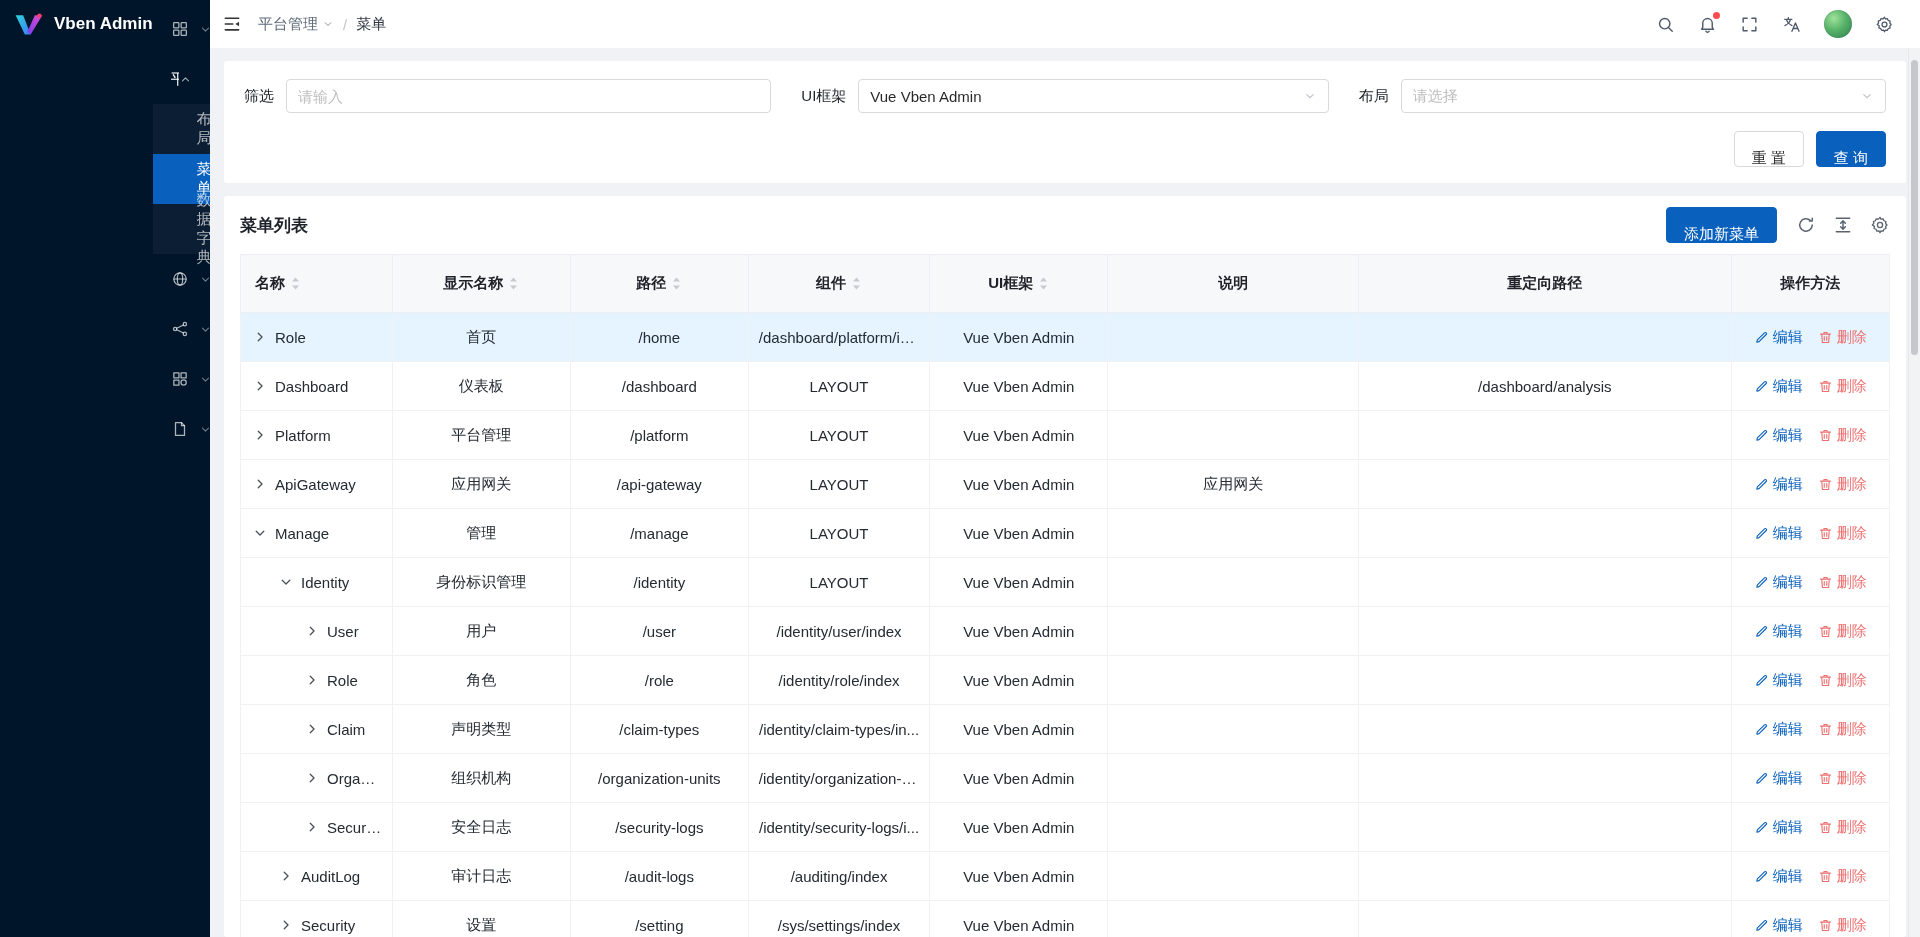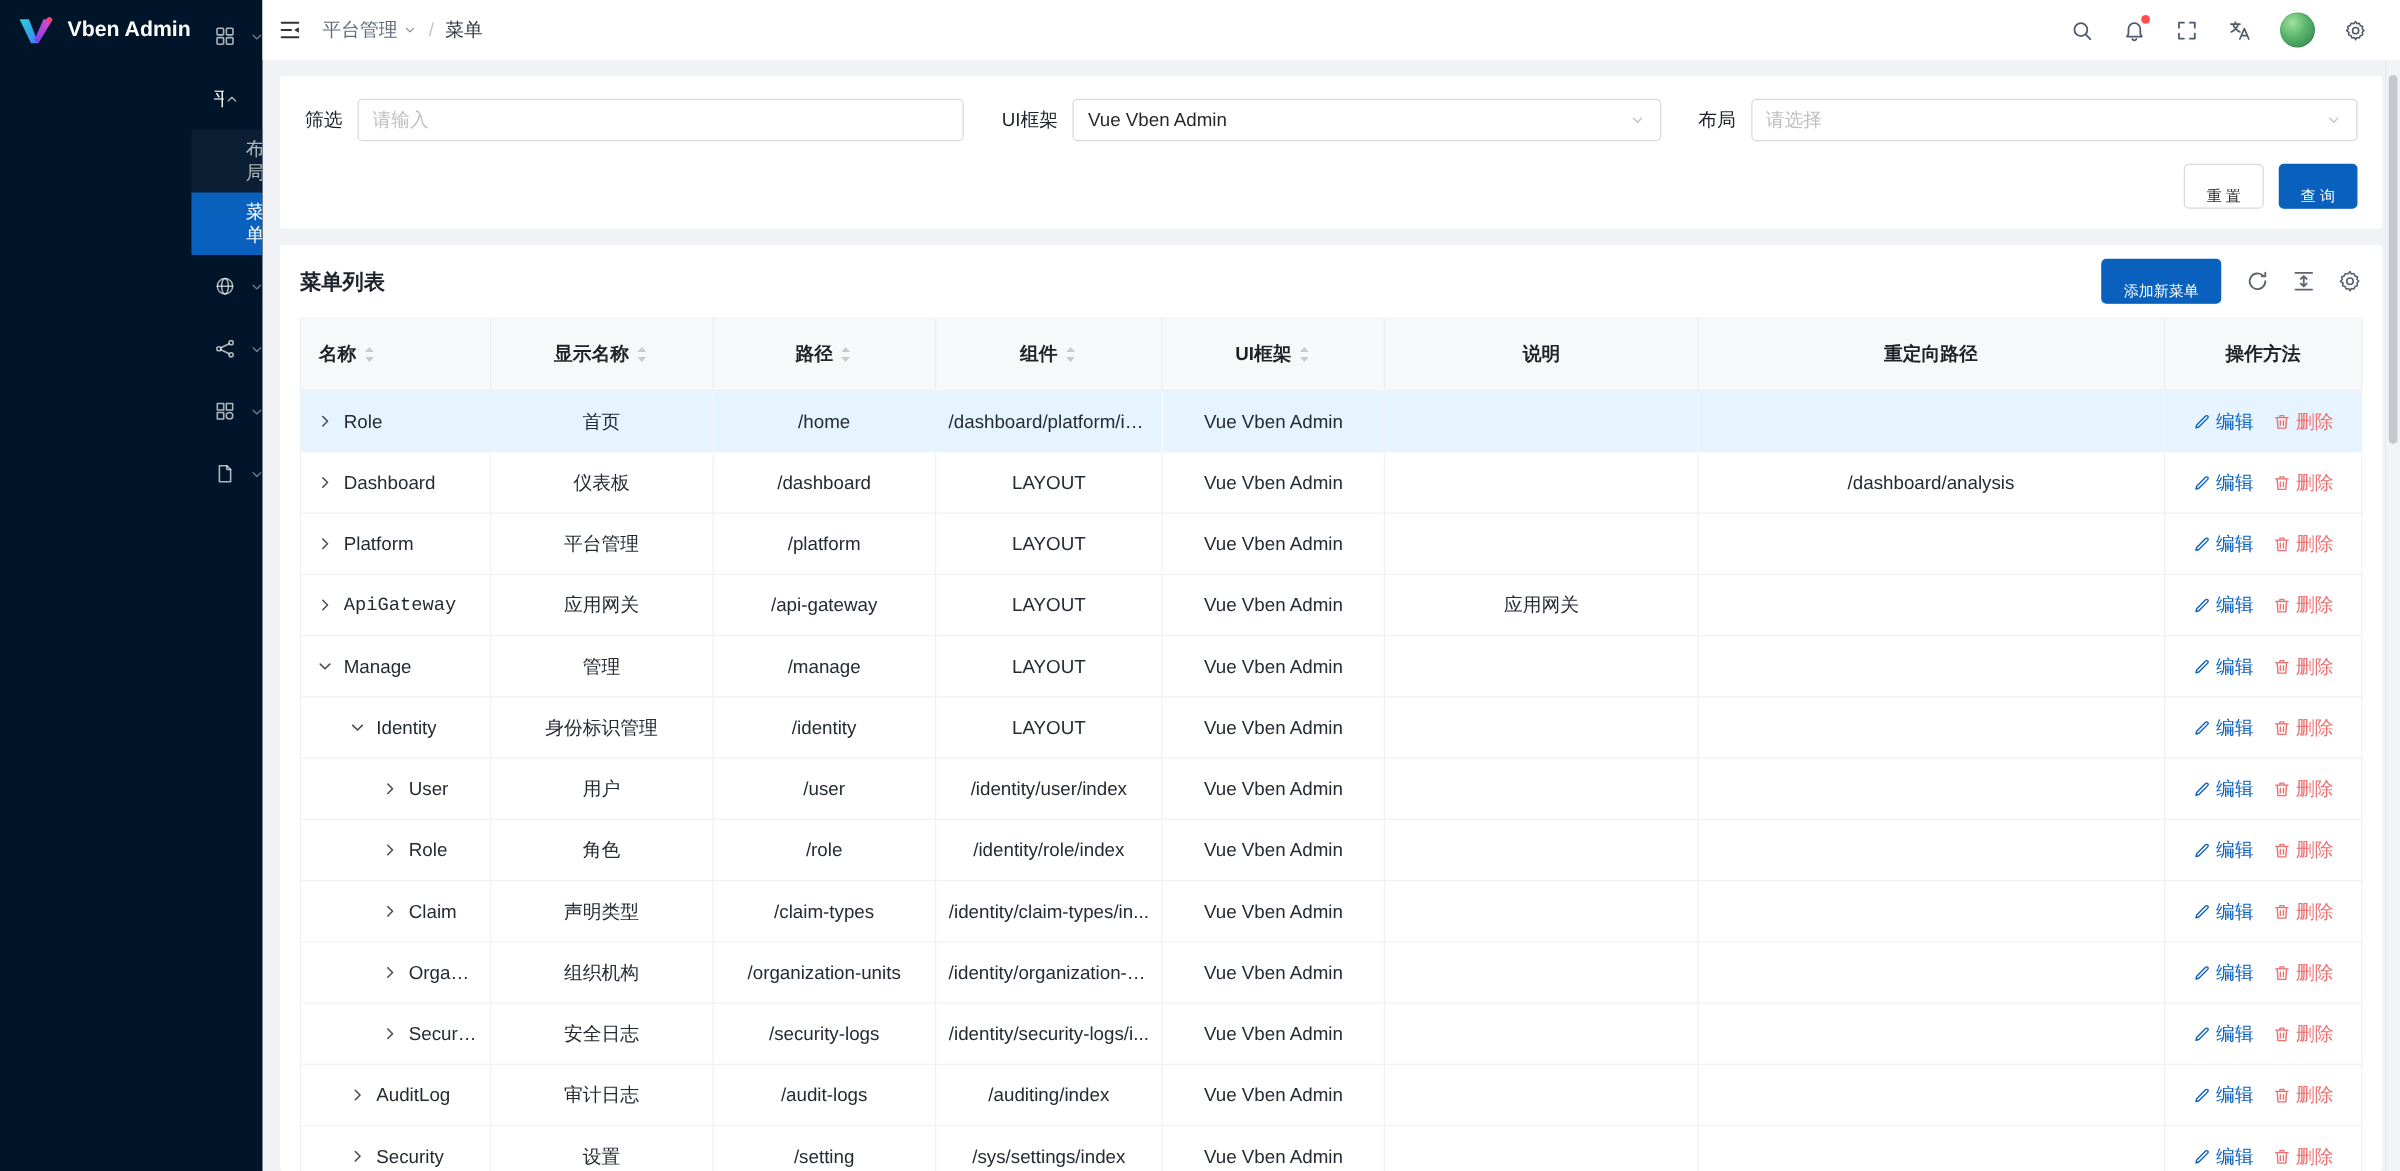--- a/index.html
+++ b/index.html
@@ -64,21 +64,21 @@
     display:flex;align-items:center;padding:0 11px;color:rgba(0,0,0,.85);min-width:0}
   input.control{outline:none;font-family:inherit}
   input.control::placeholder{color:#bfbfbf}
   .select{cursor:pointer}
   .select-value{flex:1;color:rgba(0,0,0,.85);overflow:hidden;white-space:nowrap}
   .select-placeholder{flex:1;color:#bfbfbf;overflow:hidden;white-space:nowrap}
   .select-arrow{display:inline-flex;color:#c0c4cc}
   .select-arrow svg{width:14px;height:14px}
   .filter-actions{display:flex;justify-content:flex-end;gap:12px;margin-top:18px}
   .btn{height:34px;padding:17px 17px;border-radius:4px;border:1px solid #d9d9d9;background:#fff;color:rgba(0,0,0,.85);
-    font-size:12px;cursor:pointer;font-family:inherit;white-space:nowrap}
+    font-size:15px;cursor:pointer;font-family:inherit;white-space:nowrap}
   .btn.primary{background:var(--primary);border-color:var(--primary);color:#fff}
 
   
   .table-card{background:#fff;border-radius:3px;margin-top:13px;padding:0 16px;flex:1;overflow:hidden;display:flex;flex-direction:column}
   .table-toolbar{height:58px;display:flex;align-items:center;justify-content:space-between;flex-shrink:0}
   .table-title{font-size:17px;font-weight:bold;color:#1d2129;margin:0}
   .toolbar-right{display:flex;align-items:center;gap:17px}
   .toolbar-right .btn.primary{margin-right:2px}
   .tool-icon{width:20px;height:20px;color:#5c6470;cursor:pointer;display:inline-flex}
   .tool-icon svg{width:20px;height:20px}
@@ -158,20 +158,23 @@
               <path d="M6.5 14.5L12 9l5.5 5.5"></path>
             </svg>
           </span>
         </div>
         <div class="submenu">
           <div class="submenu-item">
             <span class="mi-label">布局</span>
           </div>
           <div class="submenu-item selected">
             <span class="mi-label">菜单</span>
+          </div>
+          <div class="submenu-item">
+            <span class="mi-label">数据字典</span>
           </div>
         </div>
         <div class="menu-item">
           <span class="mi-icon">
             <svg viewBox="0 0 24 24" fill="none" stroke="currentColor" stroke-linecap="round" stroke-linejoin="round" stroke-width="1.6">
               <circle cx="12" cy="12" r="8.2"></circle>
               <ellipse cx="12" cy="12" rx="3.6" ry="8.2"></ellipse>
               <path d="M3.8 12h16.4"></path>
             </svg>
           </span>
@@ -538,21 +541,21 @@
                         <svg viewBox="0 0 24 24" fill="none" stroke="currentColor" stroke-linecap="round" stroke-linejoin="round" stroke-width="1.8">
                           <path d="M4 6.5h16M9.5 6.5V4h5v2.5M6 6.5l1 13.5h10l1-13.5M10 10.5v6M14 10.5v6"></path>
                         </svg>
                         <span>删除</span>
                       </a>
                     </div>
                   </td>
                 </tr>
                 <tr>
                   <td class="name-td">
-                    <div class="name-cell" style="padding-left: 0px; font-family: Liberation Mono, monospace;">
+                    <div class="name-cell" style="padding-left: 0px;">
                       <span class="expand-caret">
                         <svg viewBox="0 0 24 24" fill="none" stroke="currentColor" stroke-linecap="round" stroke-linejoin="round" stroke-width="2.2">
                           <path d="M9 5.5l6.5 6.5L9 18.5"></path>
                         </svg>
                       </span>
                       <span class="row-name">ApiGateway</span>
                     </div>
                   </td>
                   <td>应用网关</td>
                   <td>/api-gateway</td>

